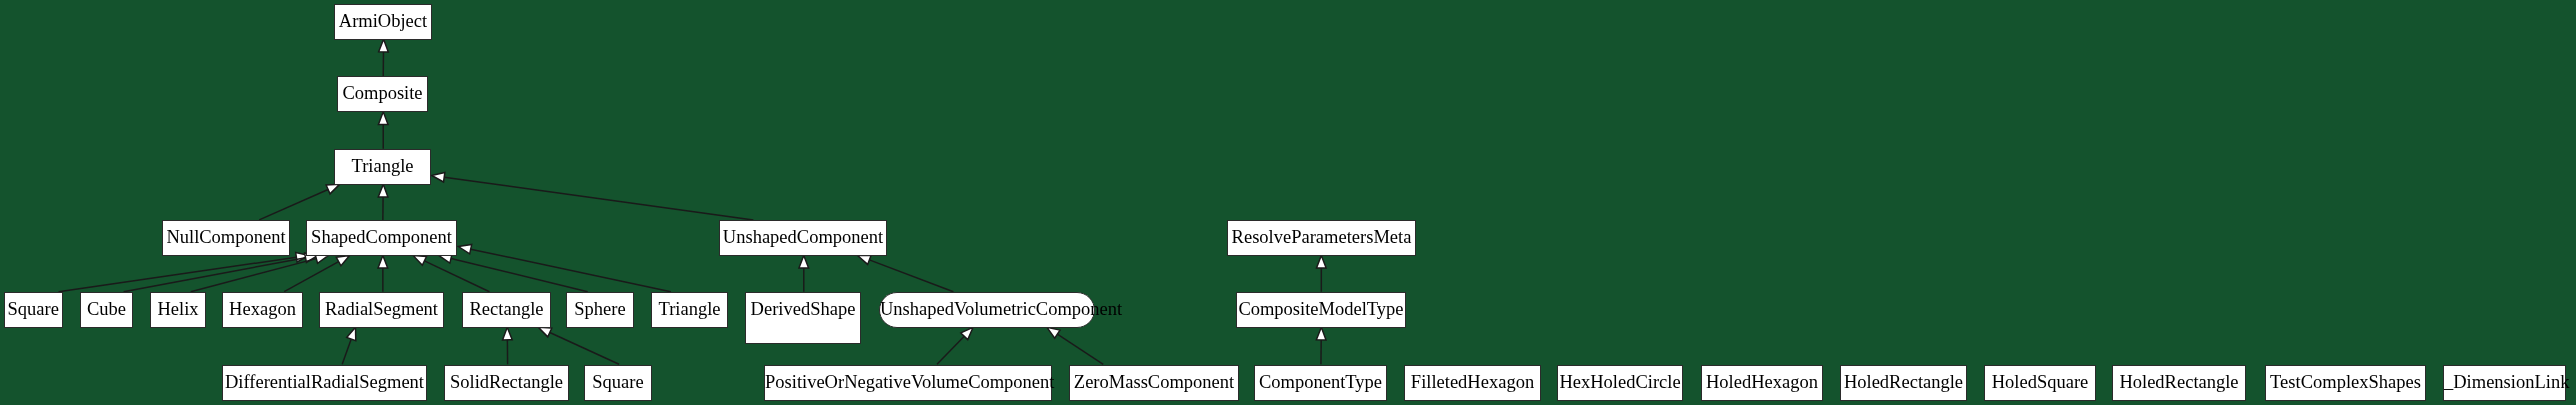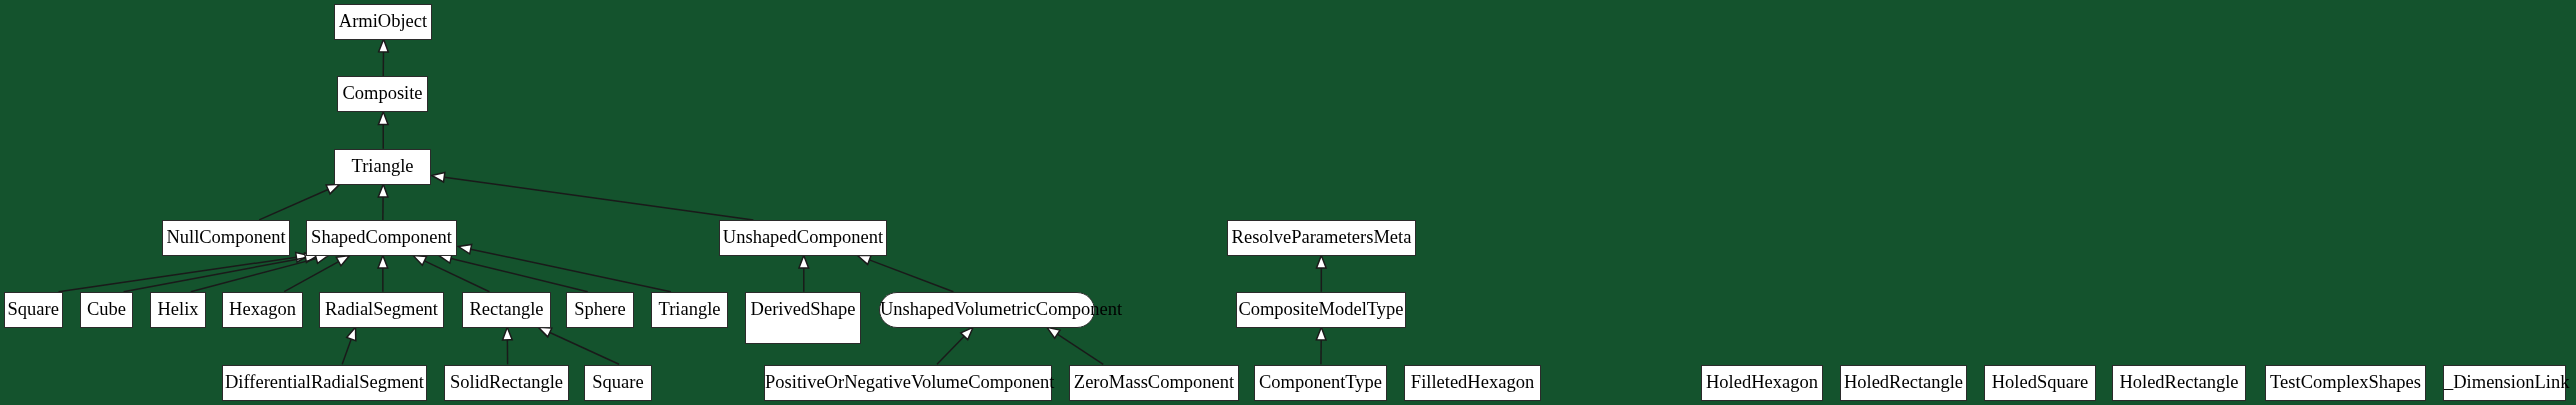--- a/index.html
+++ b/index.html
@@ -114,20 +114,21 @@
     <div class="node" style="left: 745px; top: 292px; width: 116px; height: 52px;">DerivedShape</div>
     <div class="node" style="left: 879px; top: 292px; width: 216px; height: 36px; border-radius: 18px;">UnshapedVolumetricComponent</div>
     <div class="node" style="left: 1236px; top: 292px; width: 170px; height: 36px;">CompositeModelType</div>
     <div class="node" style="left: 222px; top: 365px; width: 205px; height: 36px;">DifferentialRadialSegment</div>
     <div class="node" style="left: 444px; top: 365px; width: 125px; height: 36px;">SolidRectangle</div>
     <div class="node" style="left: 584px; top: 365px; width: 68px; height: 36px;">Square</div>
     <div class="node" style="left: 764px; top: 365px; width: 288px; height: 36px;">PositiveOrNegativeVolumeComponent</div>
     <div class="node" style="left: 1069px; top: 365px; width: 170px; height: 36px; text-align: center;">ZeroMassComponent</div>
     <div class="node" style="left: 1254px; top: 365px; width: 133px; height: 36px;">ComponentType</div>
     <div class="node" style="left: 1404px; top: 365px; width: 137px; height: 36px;">FilletedHexagon</div>
+    <div class="node" style="left: 1557px; top: 365px; width: 126px; height: 36px;">HexHoledCircle</div>
     <div class="node" style="left: 1701px; top: 365px; width: 122px; height: 36px;">HoledHexagon</div>
     <div class="node" style="left: 1840px; top: 365px; width: 127px; height: 36px;">HoledRectangle</div>
     <div class="node" style="left: 1984px; top: 365px; width: 112px; height: 36px;">HoledSquare</div>
     <div class="node" style="left: 2112px; top: 365px; width: 134px; height: 36px;">HoledRectangle</div>
     <div class="node" style="left: 2265px; top: 365px; width: 161px; height: 36px;">TestComplexShapes</div>
     <div class="node" style="left: 2443px; top: 365px; width: 123px; height: 36px;">_DimensionLink</div>
   </div>
 
 
 </body></html>

